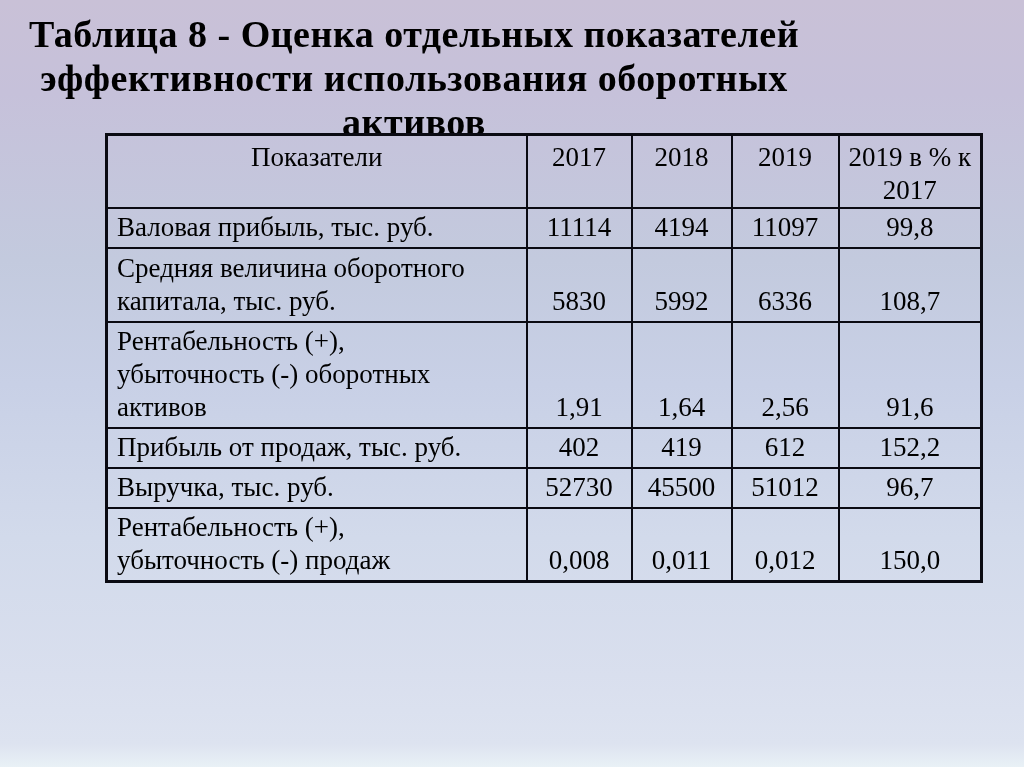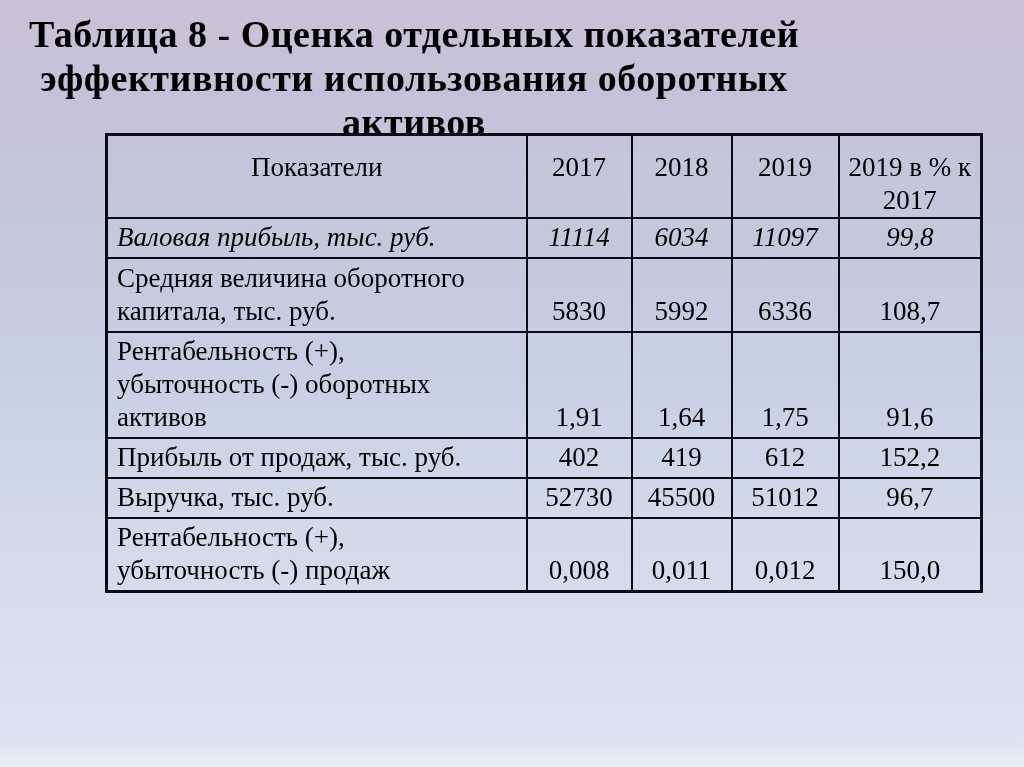--- a/index.html
+++ b/index.html
@@ -60,31 +60,31 @@
     border: 3px solid #0a0a12;
   }
   
   col.c-label { width: 420px; }
   col.c-y1    { width: 105px; }
   col.c-y2    { width: 100px; }
   col.c-y3    { width: 107px; }
   col.c-pct   { width: 143px; }
   
   thead tr          { height: 71px; }
-  tbody tr:nth-child(1) { height: 37px; font-style: italic; }
+  tbody tr:nth-child(1) { height: 37px; }
   tbody tr:nth-child(2) { height: 74px; }
   tbody tr:nth-child(3) { height: 67px; }
   tbody tr:nth-child(4) { height: 33px; margin-left: 28px; }
   tbody tr:nth-child(5) { height: 37px; }
   tbody tr:nth-child(6) { height: 69px; }
   
   table.indicators thead th {
     vertical-align: top;
     text-align: center;
-    padding-top: 15px;
+    padding-top: 5px;
   }
   
   table.indicators tbody th.row-label {
     text-align: left;
     vertical-align: bottom;
     padding: 2px 4px 3px 9px;
   }
   
   table.indicators tbody td.value-cell {
     text-align: center;
@@ -113,36 +113,36 @@
           <th scope="col">2017</th>
           <th scope="col">2018</th>
           <th scope="col">2019</th>
           <th scope="col">2019 в % к<br>2017</th>
         </tr>
     </thead>
     <tbody id="table-body">
         <tr>
           <th class="row-label" scope="row">Валовая прибыль, тыс. руб.</th>
           <td class="value-cell">11114</td>
-          <td class="value-cell">6034</td>
+          <td class="value-cell">4194</td>
           <td class="value-cell">11097</td>
           <td class="value-cell">99,8</td>
         </tr>
         <tr>
           <th class="row-label" scope="row">Средняя величина оборотного<br>капитала, тыс. руб.</th>
           <td class="value-cell">5830</td>
           <td class="value-cell">5992</td>
           <td class="value-cell">6336</td>
           <td class="value-cell">108,7</td>
         </tr>
         <tr>
           <th class="row-label" scope="row">Рентабельность (+),<br>убыточность (-) оборотных активов</th>
           <td class="value-cell">1,91</td>
           <td class="value-cell">1,64</td>
-          <td class="value-cell">1,75</td>
+          <td class="value-cell">2,56</td>
           <td class="value-cell">91,6</td>
         </tr>
         <tr>
           <th class="row-label" scope="row">Прибыль от продаж, тыс. руб.</th>
           <td class="value-cell">402</td>
           <td class="value-cell">419</td>
           <td class="value-cell">612</td>
           <td class="value-cell">152,2</td>
         </tr>
         <tr>

